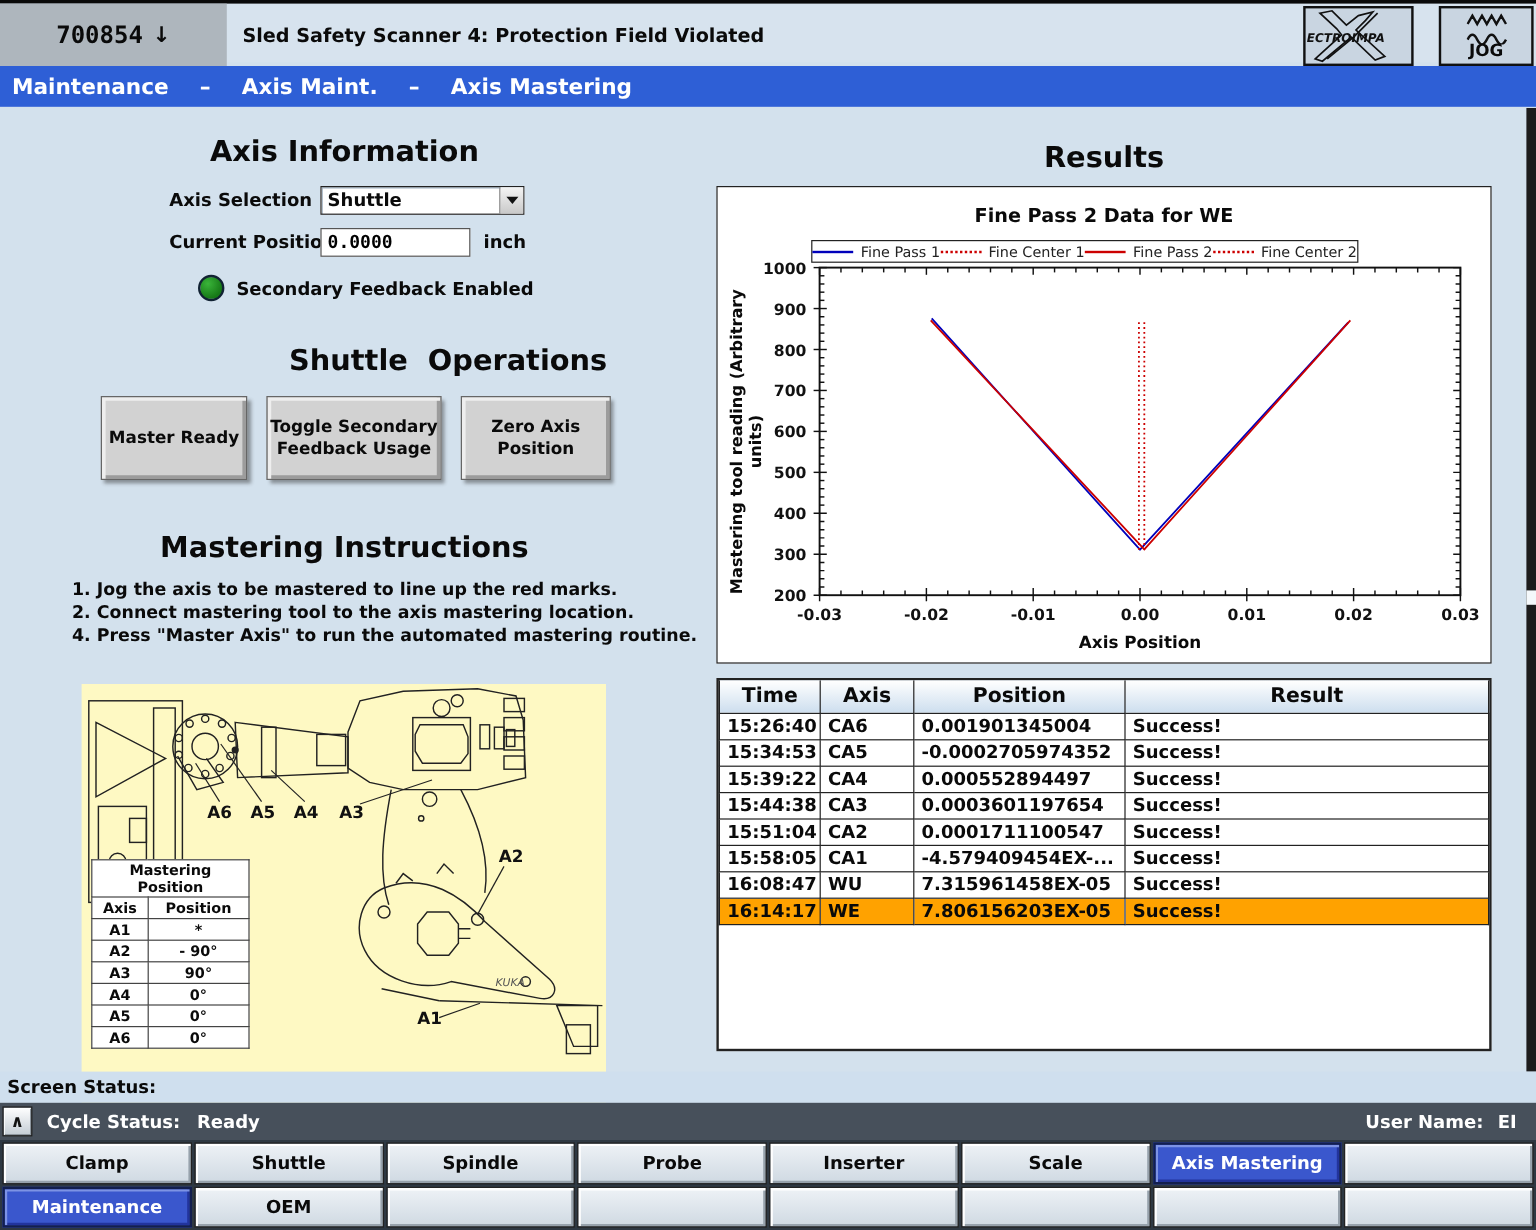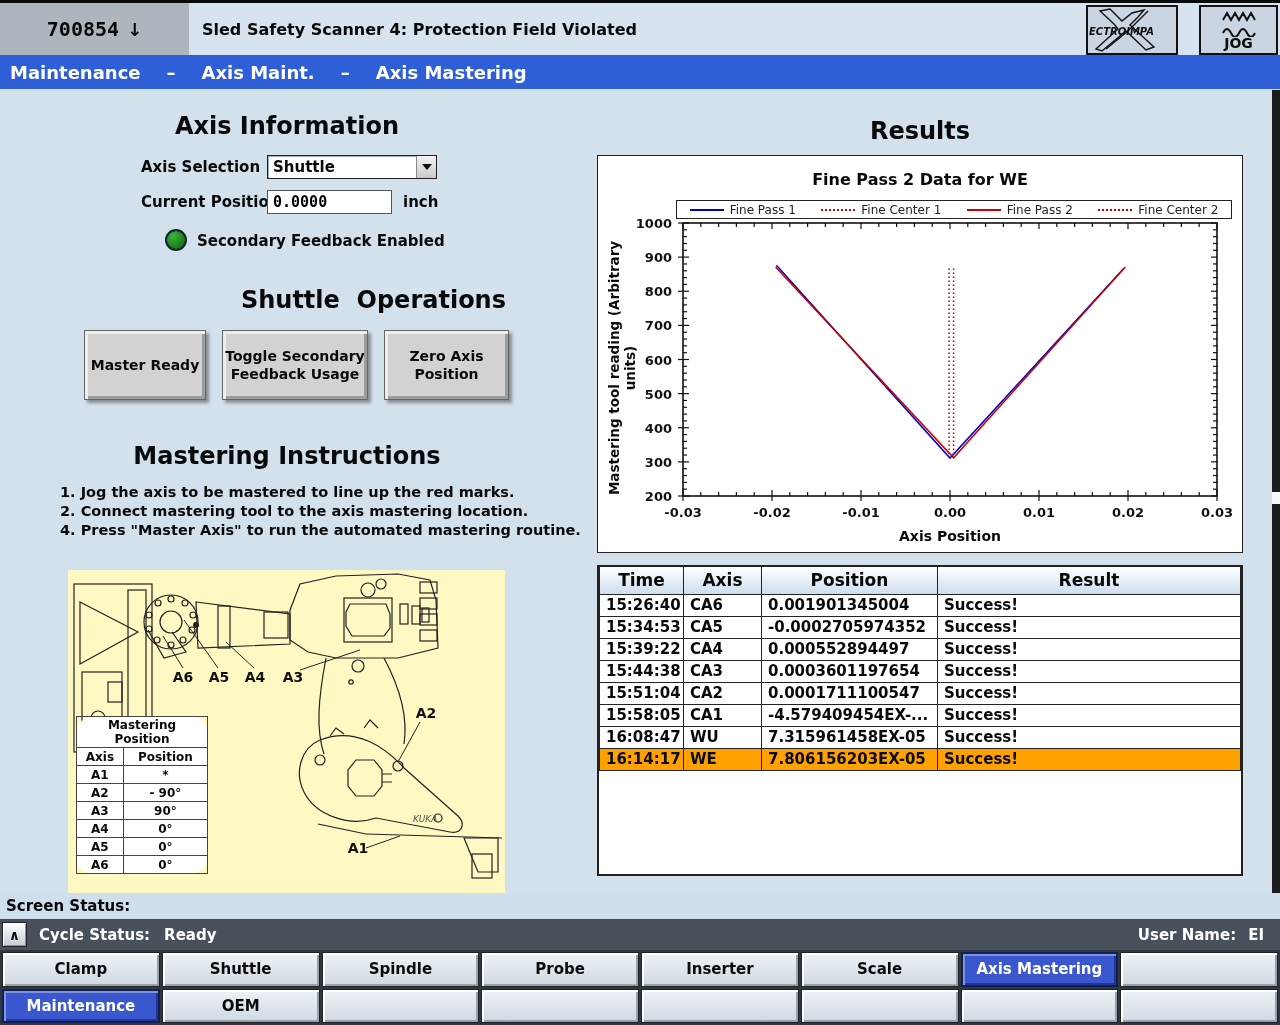--- a/index.html
+++ b/index.html
@@ -44,26 +44,26 @@
     font-family:"DejaVu Sans", sans-serif; font-weight:bold; font-size:14px; line-height:18px;
     display:flex; align-items:center; justify-content:center; text-align:center; cursor:pointer; }
   .op-btn:nth-child(1){ width:122px; }
   .op-btn:nth-child(2){ width:146px; }
   .op-btn:nth-child(3){ width:125px; }
   
   .instructions { position:absolute; left:60px; top:483px; font-weight:bold; font-size:14.5px; line-height:19px; }
   
   .figure-box { position:absolute; left:68px; top:570px; width:437px; height:356px; background:#fef9c3; }
   .master-table { position:absolute; left:8px; top:146px; width:132px; border-collapse:collapse;
-    font-size:12px; font-weight:bold; background:#fff;border-radius:18px; }
+    font-size:12px; font-weight:bold; background:#fff; }
   .master-table td, .master-table th { border:1px solid #444; text-align:center; padding:1px 2px; height:18px; }
   
   .chart-panel { position:absolute; left:597px; top:155px; width:646px; height:398px; background:#fff; border:1.5px solid #222; }
   .chart-title { position:absolute; left:0; top:14px; width:100%; text-align:center; font-weight:bold; font-size:16px; }
-  .chart-legend { position:absolute; left:78px; top:44px; width:556px; height:19px; border:1px solid #222;
+  .chart-legend { position:absolute; left:78px; top:44px; width:456px; height:19px; border:1px solid #222;
     display:flex; align-items:center; justify-content:space-around; font-size:12px; color:#222; }
   .legend-item { display:flex; align-items:center; gap:6px; }
   .legend-swatch { width:34px; height:0; }
   .ytitle { position:absolute; left:-112px; top:196px; width:272px; text-align:center; font-weight:bold; font-size:13.5px;
     transform:rotate(-90deg); }
   .xtitle { position:absolute; left:85px; top:372px; width:534px; text-align:center; font-weight:bold; font-size:14px; }
   
   .results-box { position:absolute; left:597px; top:565px; width:646px; height:311px; background:#fff; border:2px solid #222; }
   .results-table { width:100%; border-collapse:collapse; table-layout:fixed; }
   .results-table th { background:linear-gradient(#ffffff,#cddeee); font-size:17px; font-weight:bold;

